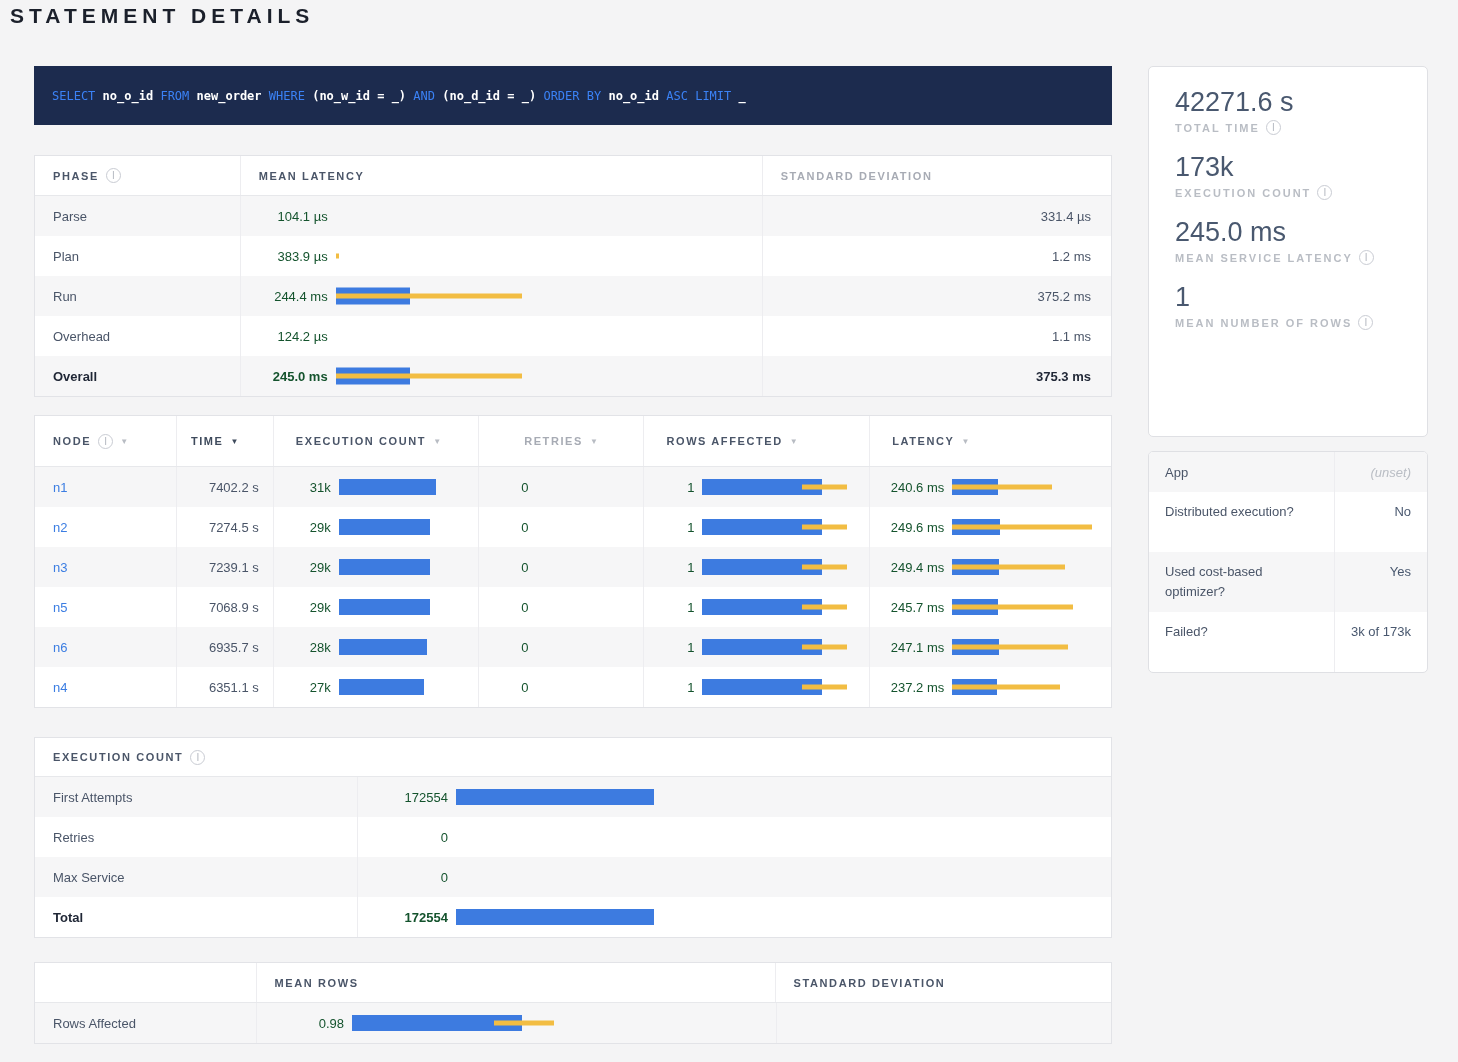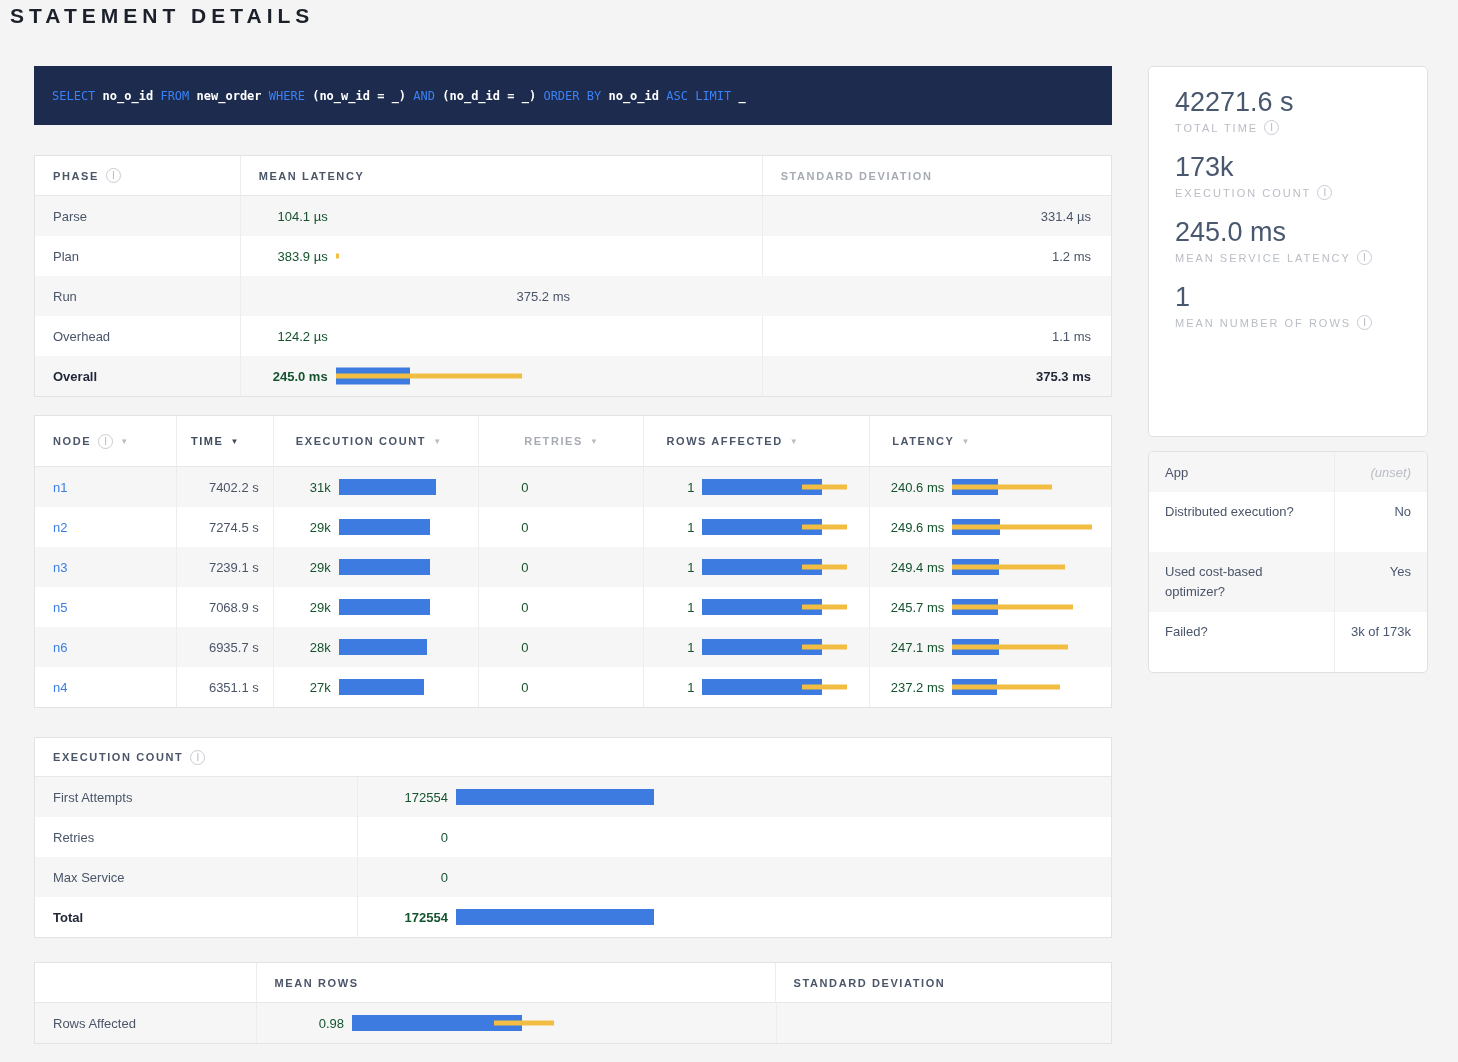--- a/index.html
+++ b/index.html
@@ -99,21 +99,21 @@
 
   
   .stats-card {
     position:absolute; left:1148px; top:66px; width:280px; height:371px;
     background:#fff; border:1px solid #dfe0e4; border-radius:5px;
     padding:20px 20px 0 26px;
   }
   .stat { margin-bottom:17px; }
   .stat-value { font-size:27px; color:#49586f; }
   .stat-label {
-    margin-top:2px; font-size:11px; font-weight:normal; letter-spacing:2px;
+    margin-top:2px; font-size:11px; font-weight:bold; letter-spacing:2px;
     color:#b9bdc4; text-transform:uppercase; display:flex; align-items:center;
   }
   .stat-label .info-icon { margin-left:6px; }
 
   
   .details-card {
     position:absolute; left:1148px; top:451px; width:280px;
     background:#fff; border:1px solid #dfe0e4; border-radius:5px;
     overflow:hidden;
   }
@@ -185,20 +185,30 @@
           <span class="bval">383.9 µs</span>
           <div class="bars">
             <div class="byel" style="left:0;width:3px;"></div>
           </div>
         </div>
       </div>
     <div class="cell pc3 right">1.2 ms</div>
   </div>
   <div class="trow stripe">
     <div class="cell pc1 br lbl">Run</div>
+    <div class="cell pc2 br">
+        <div class="barcell">
+          <span class="bval">244.4 ms</span>
+          <div class="bars">
+            <div class="byel" style="left:0;width:186px;"></div>
+            <div class="bblue" style="width:74px;"></div>
+            <div class="byel" style="left:0;width:74px;"></div>
+          </div>
+        </div>
+      </div>
     <div class="cell pc3 right">375.2 ms</div>
   </div>
   <div class="trow">
     <div class="cell pc1 br lbl">Overhead</div>
     <div class="cell pc2 br">
         <div class="barcell">
           <span class="bval">124.2 µs</span>
           <div class="bars"></div>
         </div>
       </div>

